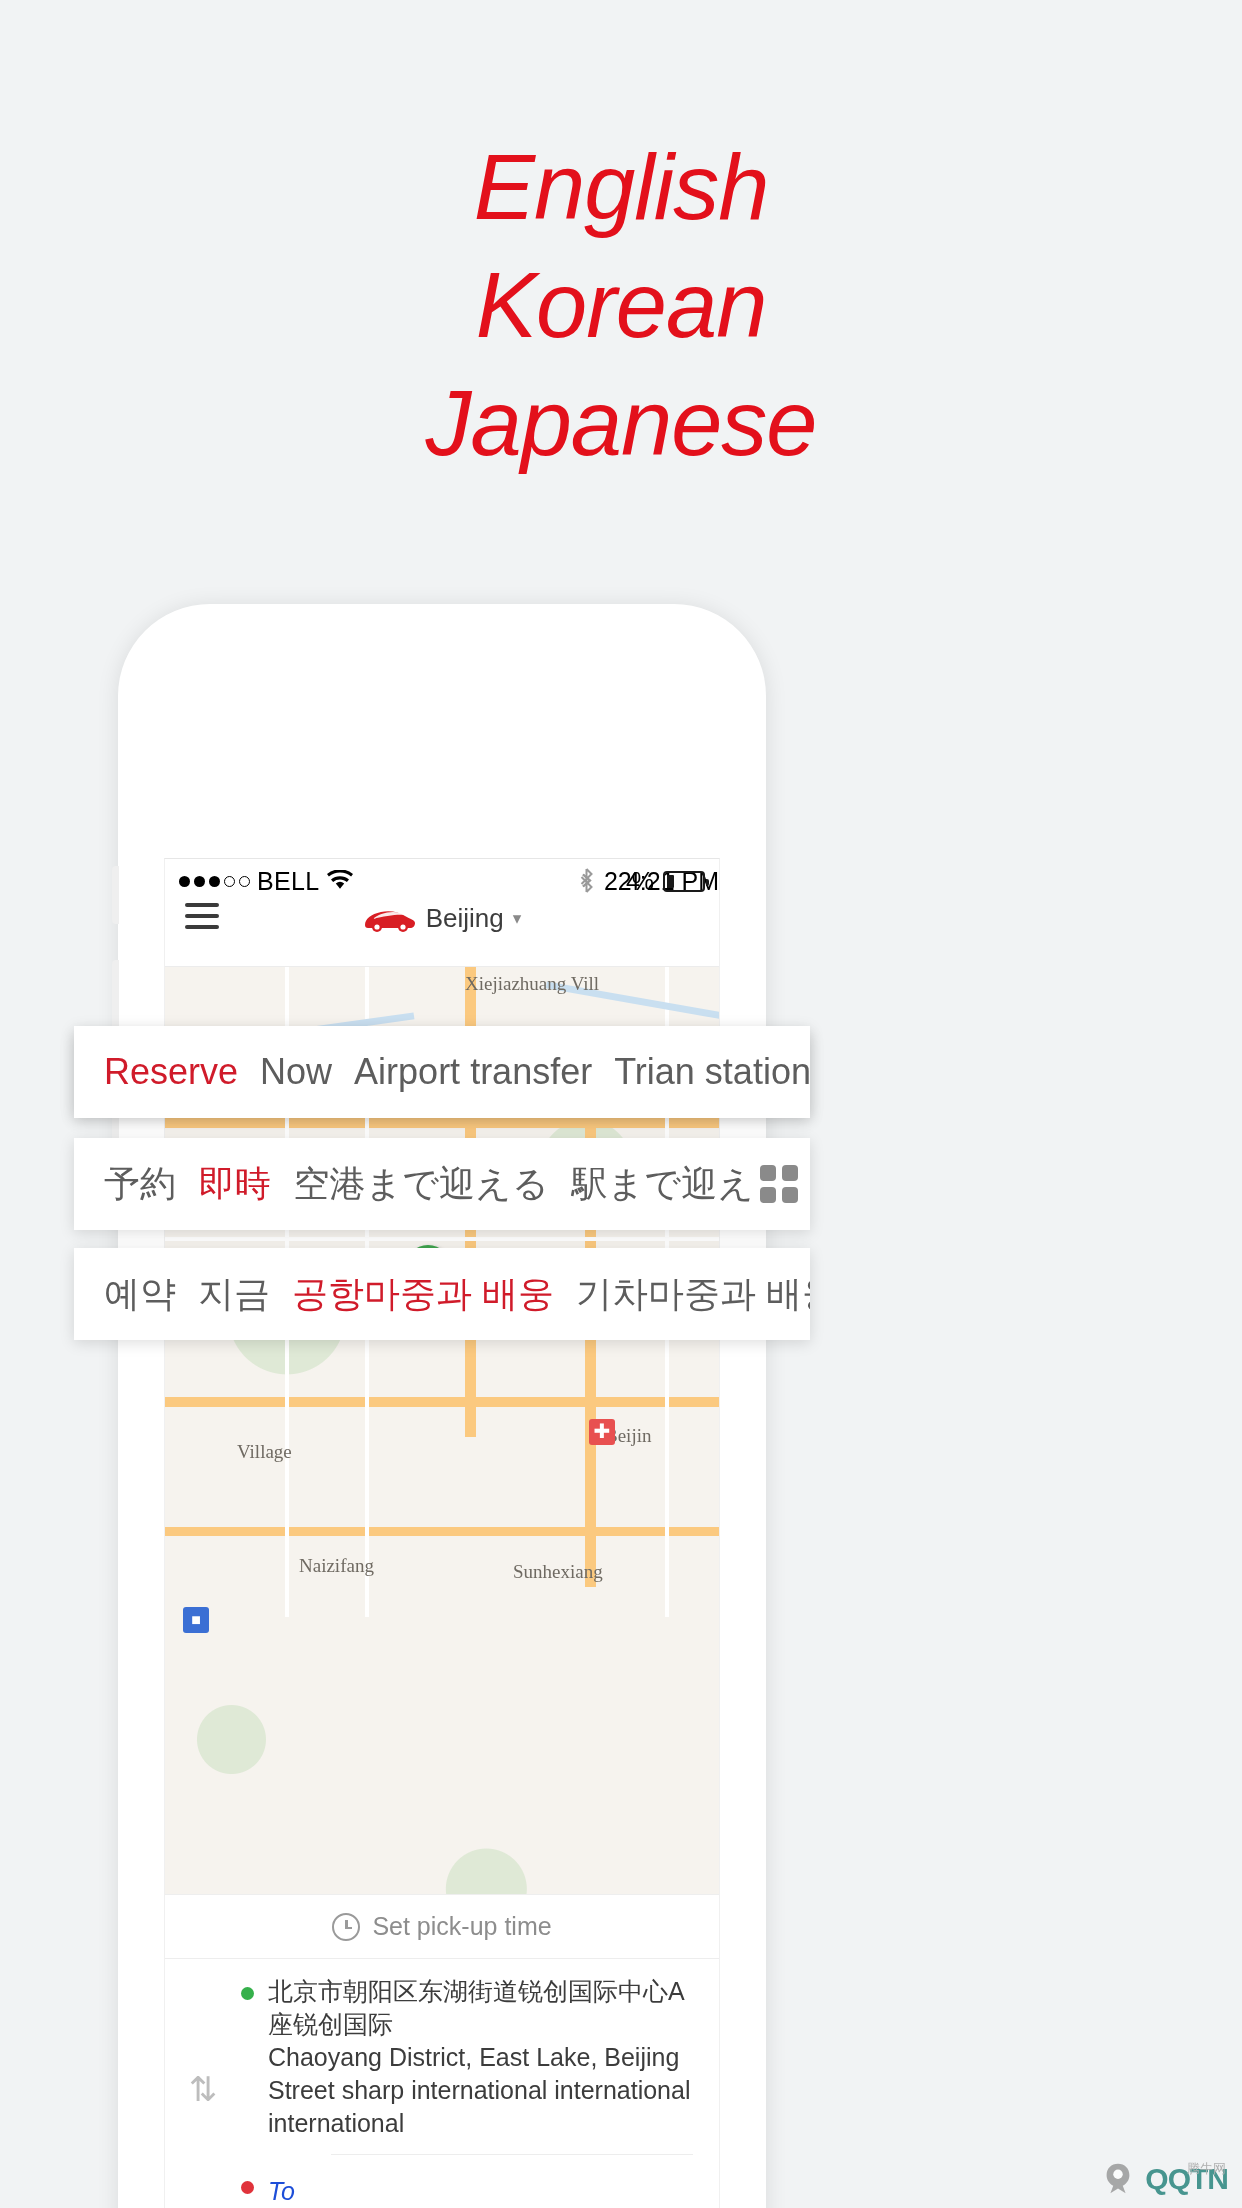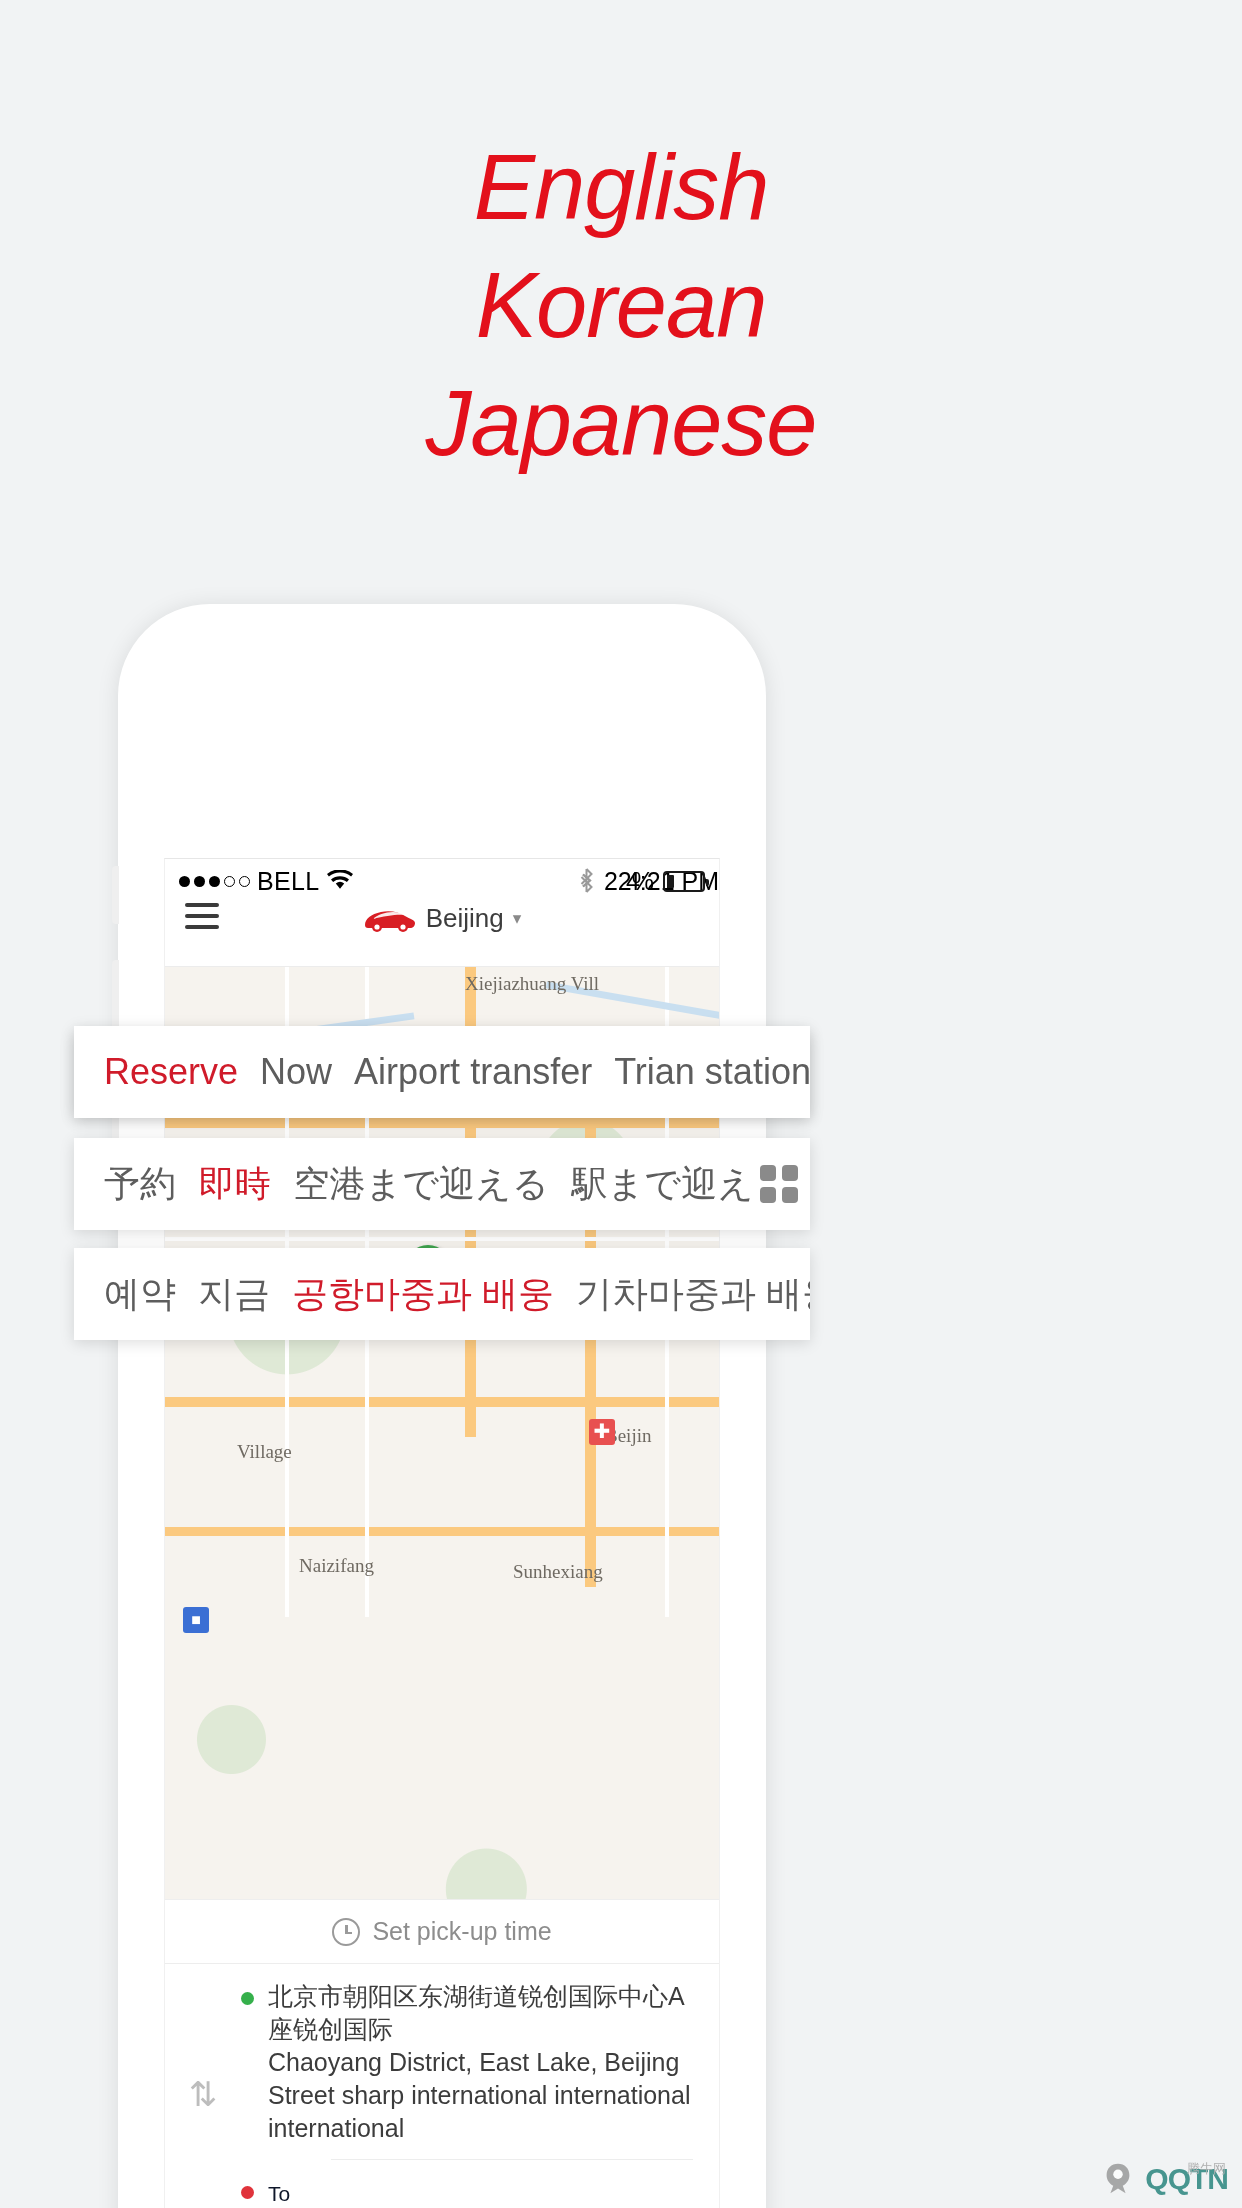--- a/index.html
+++ b/index.html
@@ -167,21 +167,21 @@
   }
   .swap-ic { margin-top: 84px; font-size: 34px; color: #bdbdbd; }
   .addr-lines { flex: 1; padding-right: 26px; }
   .addr-item { display: flex; gap: 14px; align-items: flex-start; }
   .bullet { width: 13px; height: 13px; border-radius: 50%; margin-top: 12px; flex: none; }
   .bullet.green { background: #35b04b; }
   .bullet.red { background: #e0333b; }
   .addr-text { font-size: 25px; line-height: 33px; color: #3c3c3c; }
   .addr-text .zh { display: block; }
   .addr-divider { height: 1px; background: #ededed; margin: 14px 0 14px 90px; }
-  .addr-to { font-size: 21px; color: #0f172a; padding-top: 8px; }
+  .addr-to { font-size: 25px; color: #1d4ed8; padding-top: 8px; font-style: italic; }
 
   
   .bar {
     position: absolute; background: #fff;
     box-shadow: 0 3px 14px rgba(0,0,0,.13);
   }
   .callbar {
     left: 74px; top: 1032px; width: 736px; height: 84px;
     display: flex; align-items: center; padding: 0 26px; gap: 22px;
   }

